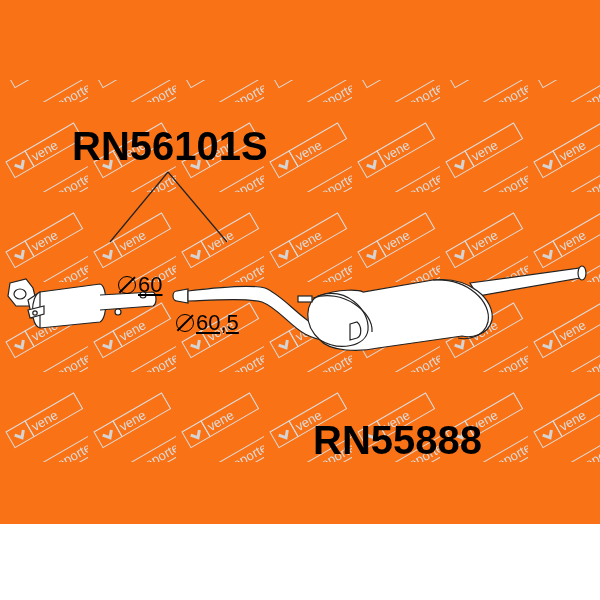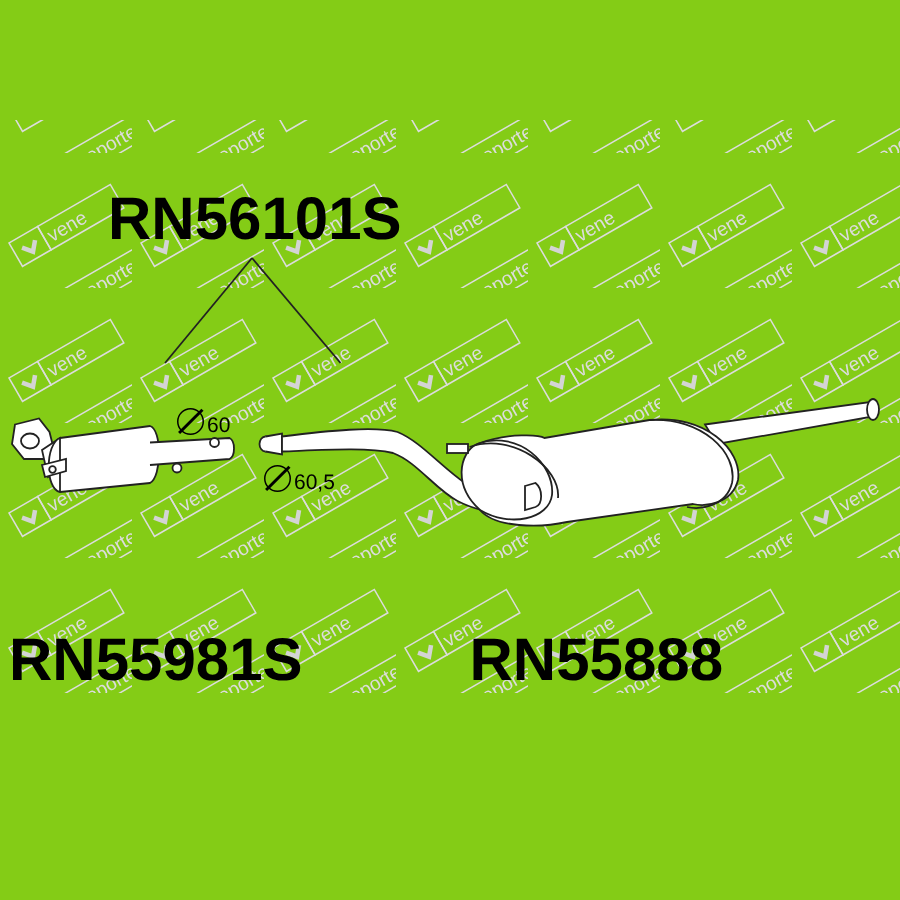--- a/index.html
+++ b/index.html
@@ -1,22 +1,22 @@
 <!DOCTYPE html>
 <html><head>
 <meta charset="utf-8">
 <style>
   html, body { margin:0; padding:0; background:#ffffff; }
-  #canvas { position:relative; width:600px; height:600px; overflow:hidden; background:#84cc16; font-family:"Liberation Sans", sans-serif; }
+  #canvas { position:relative; width:600px; height:524px; overflow:hidden; background:#f97316; font-family:"Liberation Sans", sans-serif; }
   #watermark { position:absolute; left:0; top:0; width:600px; height:600px; }
   .part-label { position:absolute; font-family:"Liberation Sans", sans-serif; font-weight:bold; color:#000; white-space:nowrap; letter-spacing:0px; }
   #label-top { left:72px; top:124px; font-size:40px; }
   #label-left { left:6px; top:418px; font-size:40px; }
   #label-right { left:313px; top:418px; font-size:40px;text-align:center; }
-  .dim { position:absolute; font-family:"Liberation Sans", sans-serif; font-size:14px; color:#000; white-space:nowrap; }
+  .dim { position:absolute; font-family:"Liberation Sans", sans-serif; font-size:22px; color:#000; white-space:nowrap;text-decoration:underline; }
   #dim-60 { left:118px; top:272px; }
   #dim-605 { left:176px; top:310px; }
   #drawing { position:absolute; left:0; top:0; width:600px; height:600px; }
 </style>
 </head>
 <body>
 
 <div id="canvas">
 
   <svg id="watermark" viewBox="0 0 600 600" xmlns="http://www.w3.org/2000/svg">
@@ -81,21 +81,20 @@
       <path d="M313 298 C342 288 374 312 372 332" fill="none"></path>
       <path d="M433 280 C468 278 492 302 488 322 C484 338 466 340 458 338" fill="none"></path>
 
       <path d="M350 324 L357 322 C362 326 362 336 357 338 L350 340 Z"></path>
 
       <rect x="298" y="296" width="14" height="6"></rect>
     </g>
   </svg>
 
   <div id="label-top" class="part-label">RN56101S</div>
-  <div id="label-left" class="part-label">RN55981S</div>
   <div id="label-right" class="part-label">RN55888</div>
 
   <div id="dim-60" class="dim">
     <span style="display:inline-block;width:16px;height:16px;border:1.5px solid #000;border-radius:50%;position:relative;vertical-align:-2px;margin-right:2px;">
       <span style="position:absolute;left:-3px;top:7px;width:22px;height:1.5px;background:#000;transform:rotate(-45deg);"></span>
     </span><span>60</span>
   </div>
   <div id="dim-605" class="dim">
     <span style="display:inline-block;width:16px;height:16px;border:1.5px solid #000;border-radius:50%;position:relative;vertical-align:-2px;margin-right:2px;">
       <span style="position:absolute;left:-3px;top:7px;width:22px;height:1.5px;background:#000;transform:rotate(-45deg);"></span>

